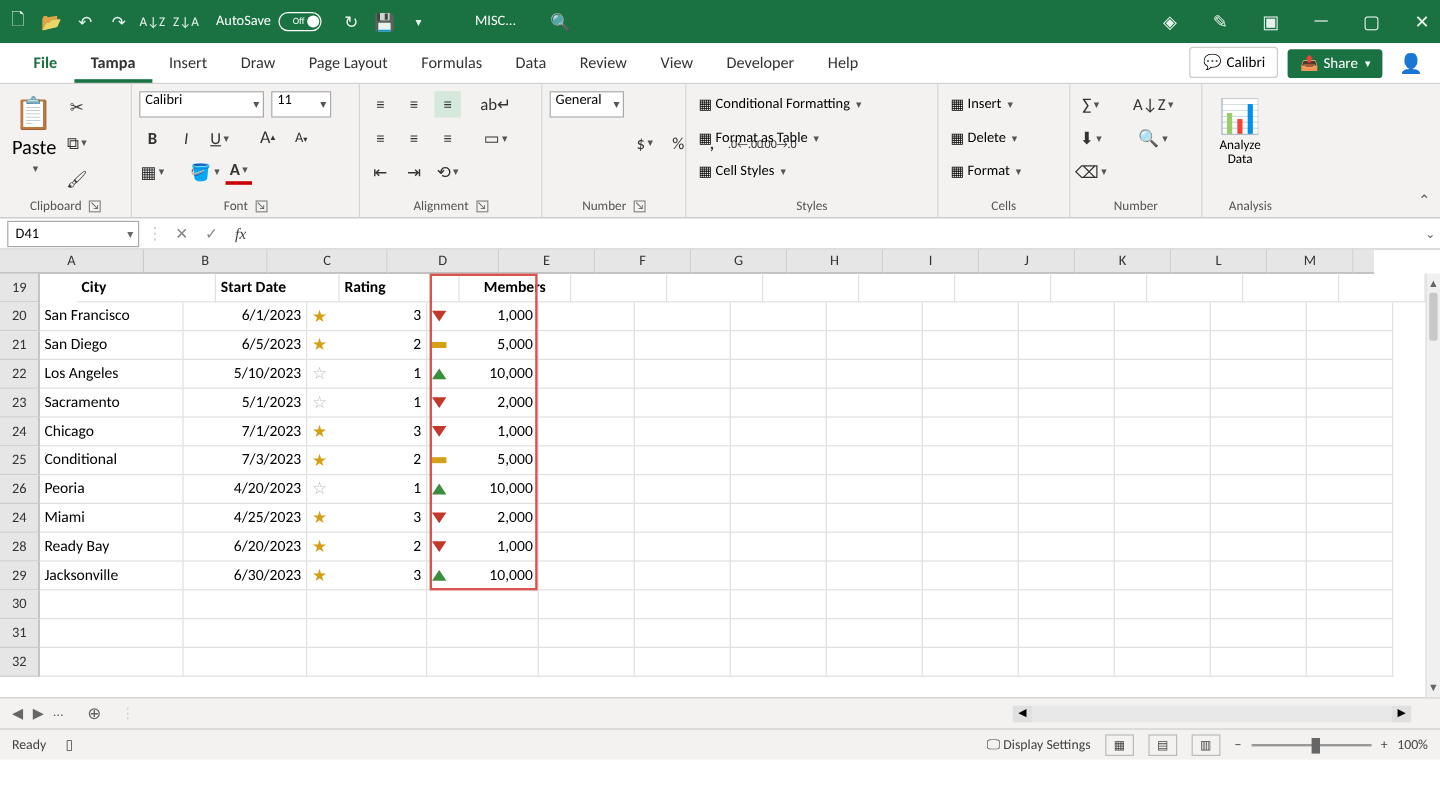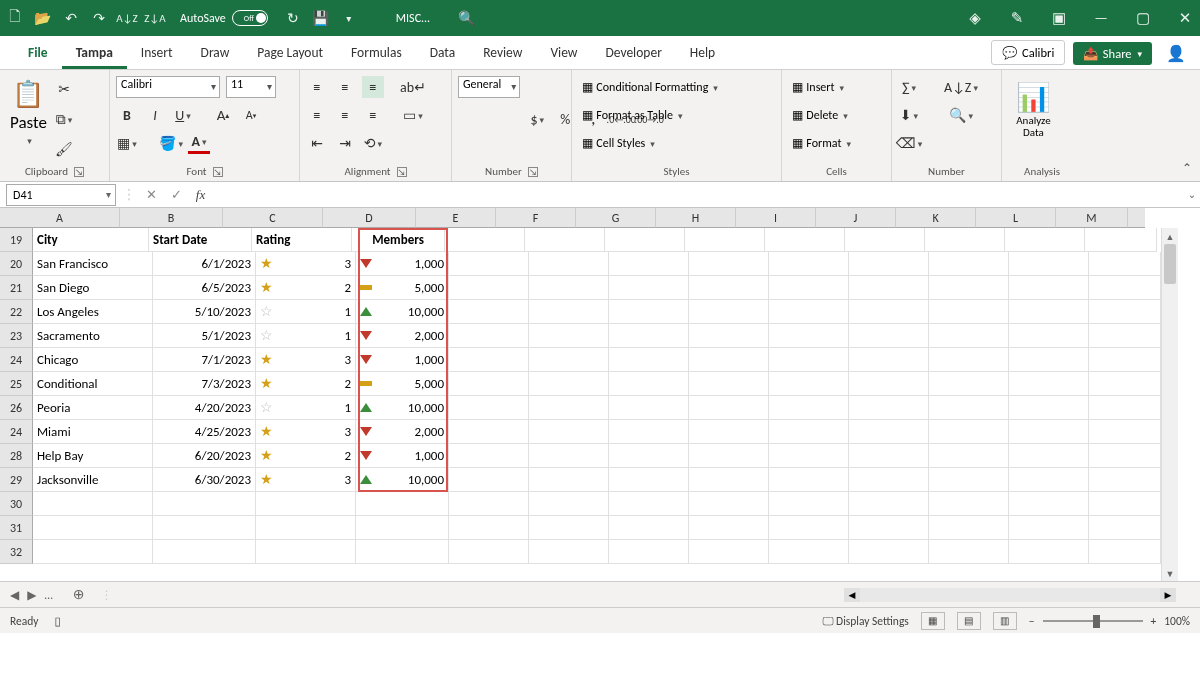--- a/index.html
+++ b/index.html
@@ -348,21 +348,21 @@
         <div class="row-h">26</div>
         <div class="row-h">24</div>
         <div class="row-h">28</div>
         <div class="row-h">29</div>
         <div class="row-h">30</div>
         <div class="row-h">31</div>
         <div class="row-h">32</div>
       </div>
     <div class="cells" id="cells">
         <div class="cell-row">
-          <div class="cell bold" style="width: 116px;">City</div>
+          <div class="cell bold" style="width: 116px; margin-left: 31px;">City</div>
           <div class="cell bold" style="width: 103px;">Start Date</div>
           <div class="cell bold" style="width: 100px;">Rating</div>
           <div class="cell bold center" style="width: 93px;">Members</div>
           <div class="cell" style="width: 80px;"></div>
           <div class="cell" style="width: 80px;"></div>
           <div class="cell" style="width: 80px;"></div>
           <div class="cell" style="width: 80px;"></div>
           <div class="cell" style="width: 80px;"></div>
           <div class="cell" style="width: 80px;"></div>
           <div class="cell" style="width: 80px;"></div>
@@ -531,21 +531,21 @@
           <div class="cell" style="width: 80px;"></div>
           <div class="cell" style="width: 80px;"></div>
           <div class="cell" style="width: 80px;"></div>
           <div class="cell" style="width: 80px;"></div>
           <div class="cell" style="width: 80px;"></div>
           <div class="cell" style="width: 80px;"></div>
           <div class="cell" style="width: 80px;"></div>
           <div class="cell" style="width: 72px;"></div>
         </div>
         <div class="cell-row">
-          <div class="cell" style="width: 120px;">Help Bay</div>
+          <div class="cell" style="width: 120px;">Ready Bay</div>
           <div class="cell right" style="width: 103px;">6/20/2023</div>
           <div class="cell" style="width: 100px;">
             <span class="star ">★</span>
             <span style="flex:1;text-align:right">2</span>
           </div>
           <div class="cell" style="width: 93px;">
             <span class="tri-down"></span>
             <span style="flex:1;text-align:right">1,000</span>
           </div>
           <div class="cell" style="width: 80px;"></div>

